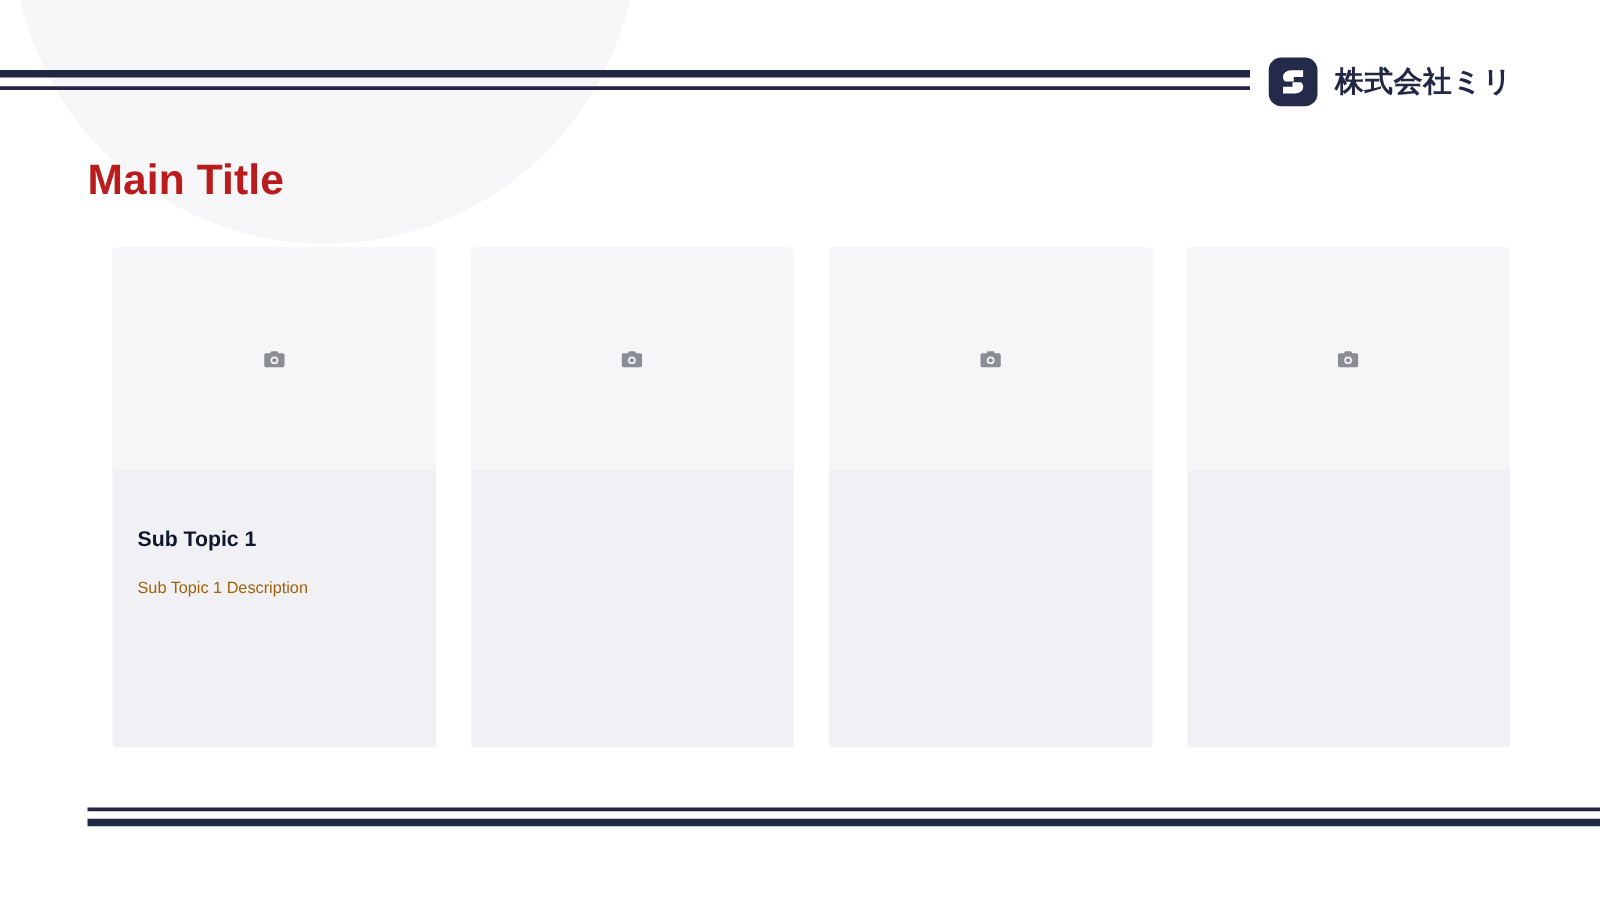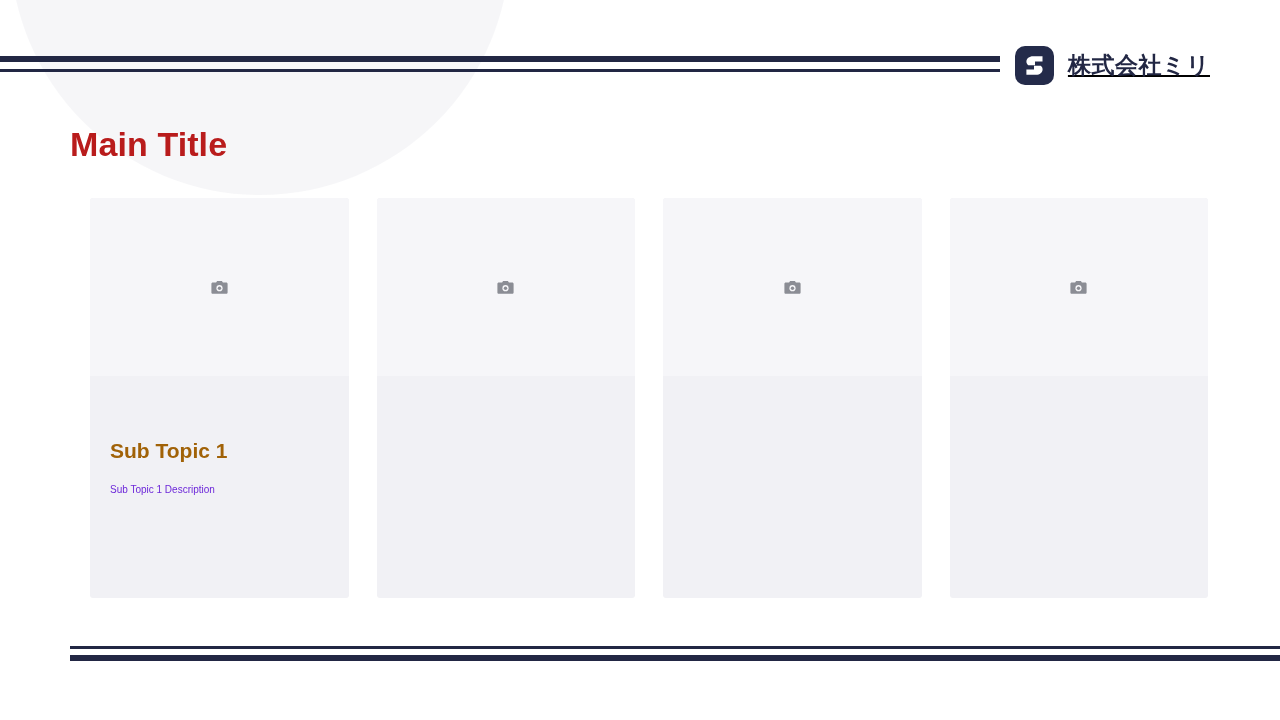--- a/index.html
+++ b/index.html
@@ -55,21 +55,20 @@
   }
 
   
   .brand {
     position: absolute;
     right: 70px;
     top: 46px;
     display: flex;
     align-items: center;
     gap: 14px;
-    text-decoration: underline;
   }
   .brand-mark {
     width: 39px;
     height: 39px;
     border-radius: 10px;
     background: #242b4a;
     display: flex;
     align-items: center;
     justify-content: center;
     flex: none;
@@ -120,30 +119,30 @@
     display: flex;
     align-items: center;
     justify-content: center;
   }
   .card-image svg { display: block; opacity: 0.78; }
   .card-body {
     flex: 1;
     padding: 46px 20px 0 20px;
   }
   .card-title {
-    font-size: 21px;
+    font-size: 17px;
     font-weight: 700;
+    color: #0f172a;
+    margin: 0 0 20px 0;
+    line-height: 1.2;
+  }
+  .card-desc {
+    font-size: 13px;
+    font-weight: 400;
     color: #a16207;
-    margin: 16px 0 20px 0;
-    line-height: 1.2;
-  }
-  .card-desc {
-    font-size: 10px;
-    font-weight: 400;
-    color: #6d28d9;
     margin: 0;
     line-height: 1.3;
   }
 
   
   .bottom-rule-thin {
     position: absolute;
     left: 70px;
     top: 646px;
     width: 1210px;

